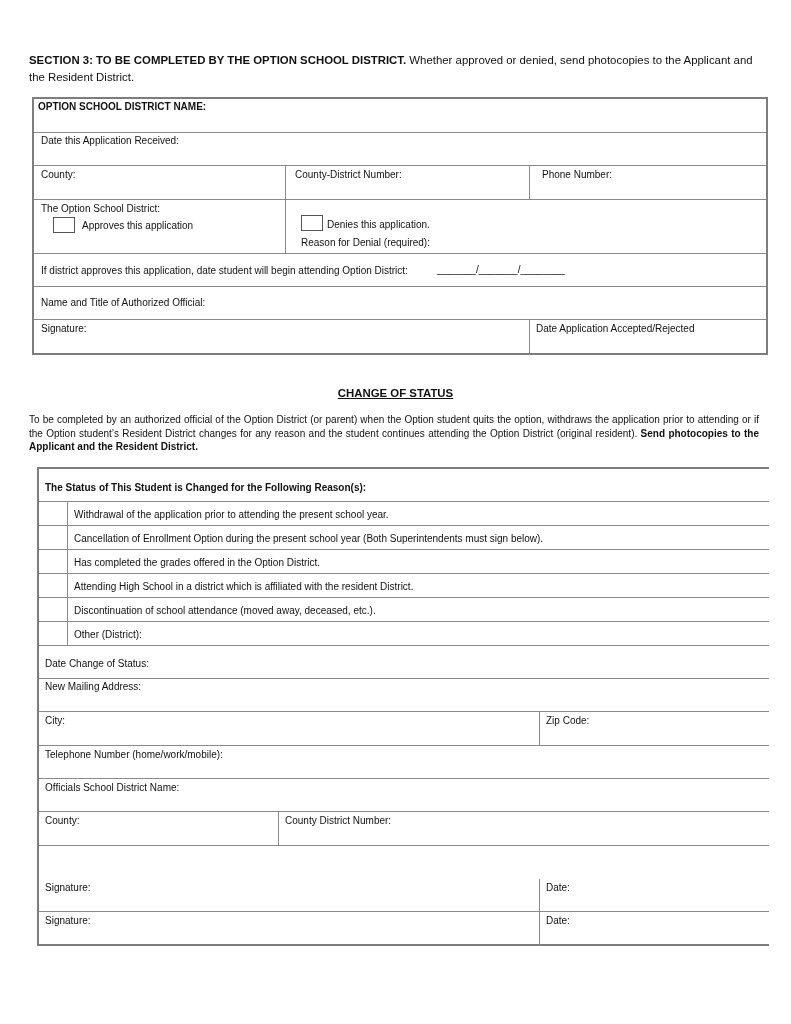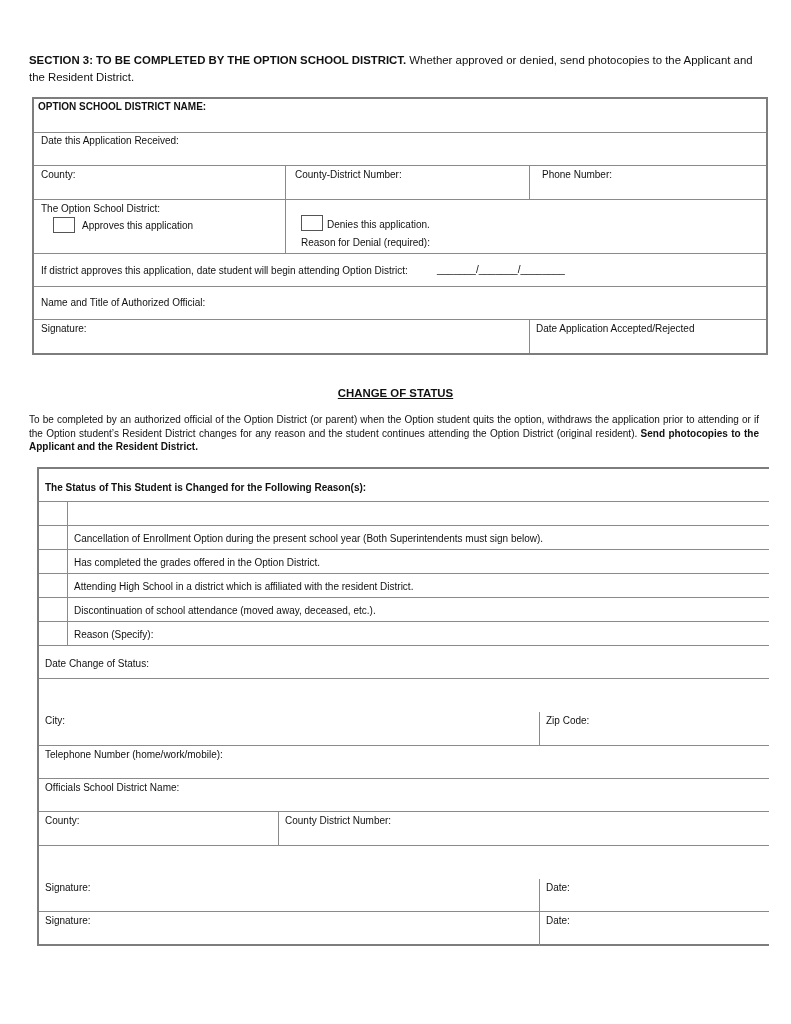--- a/index.html
+++ b/index.html
@@ -88,43 +88,47 @@
 <div class="abs cos-para">
   <span>To be completed by an authorized official of the Option District (or parent) when the Option student quits the option, withdraws the application prior to attending or if the Option student’s Resident District changes for any reason and the student continues attending the Option District (original resident).</span><b>   Send photocopies to the Applicant and the Resident District.</b>
 </div>
 
 <div class="abs t2">
   <div class="row" style="top:0;height:33px;">
     <span class="lbl bold" style="left:6px;top:13px;">The Status of This Student is Changed for the Following Reason(s):</span>
   </div>
   <div class="row" style="top:33px;height:24px;">
     <span class="rchk"></span>
+    <span class="lbl" style="left:35px;top:7px;">Withdrawal of the application prior to attending the present school year.</span>
   </div>
   <div class="row" style="top:57px;height:24px;padding-left:37px;">
     <span class="rchk"></span>
     <span class="lbl" style="left:35px;top:7px;">Cancellation of Enrollment Option during the present school year (Both Superintendents must sign below).</span>
   </div>
   <div class="row" style="top:81px;height:24px;">
     <span class="rchk"></span>
     <span class="lbl" style="left:35px;top:7px;">Has completed the grades offered in the Option District.</span>
   </div>
   <div class="row" style="top:105px;height:24px;">
     <span class="rchk"></span>
     <span class="lbl" style="left:35px;top:7px;">Attending High School in a district which is affiliated with the resident District.</span>
   </div>
   <div class="row" style="top:129px;height:24px;">
     <span class="rchk"></span>
     <span class="lbl" style="left:35px;top:7px;">Discontinuation of school attendance (moved away, deceased, etc.).</span>
   </div>
   <div class="row" style="top:153px;height:24px;">
     <span class="rchk"></span>
-    <span class="lbl" style="left:35px;top:7px;">Reason (Specify):</span>
+    <span class="lbl" style="left:35px;top:7px;">Other (District):</span>
   </div>
   <div class="row" style="top:177px;height:33px;">
     <span class="lbl" style="left:6px;top:12px;">Date Change of Status:</span>
+  </div>
+  <div class="row" style="top:210px;height:33px;">
+    <span class="lbl" style="left:6px;top:2px;">New Mailing Address:</span>
   </div>
   <div class="row" style="top:243px;height:34px;">
     <div class="cell" style="left:0;width:500px;">
       <span class="lbl" style="left:6px;top:3px;">City:</span>
     </div>
     <div class="cell" style="left:500px;right:0;">
       <span class="lbl" style="left:6px;top:3px;">Zip Code:</span>
     </div>
   </div>
   <div class="row" style="top:277px;height:33px;">

